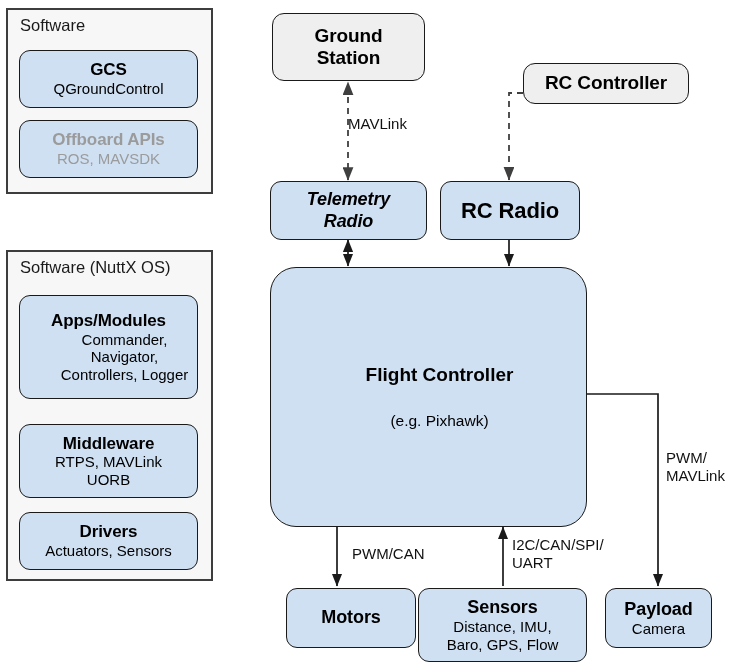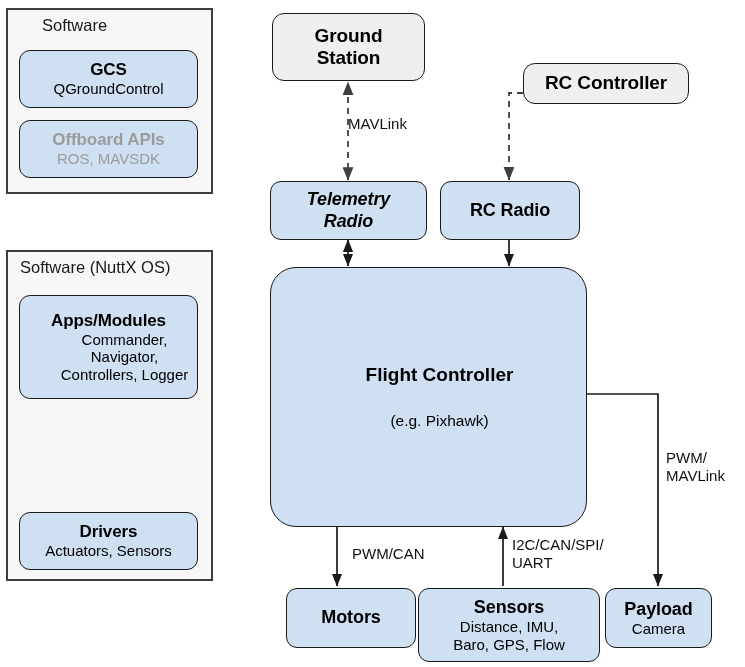--- a/index.html
+++ b/index.html
@@ -112,21 +112,21 @@
     <line x1="509" y1="240" x2="509" y2="266" stroke="#1a1a1a" stroke-width="1.7" marker-end="url(#arrow)"></line>
 
     <line x1="337" y1="527" x2="337" y2="586" stroke="#1a1a1a" stroke-width="1.7" marker-end="url(#arrow)"></line>
 
     <line x1="503" y1="586" x2="503" y2="527" stroke="#1a1a1a" stroke-width="1.7" marker-end="url(#arrow)"></line>
 
     <path d="M587,394 L658,394 L658,586" fill="none" stroke="#1a1a1a" stroke-width="1.7" marker-end="url(#arrow)"></path>
   </svg>
 
   <div class="panel" style="left:6px; top:8px; width:207px; height:186px;"></div>
-  <div class="panel-title" style="left:20px; top:16px;margin-left:22px;">Software</div>
+  <div class="panel-title" style="left:20px; top:16px;">Software</div>
 
   <div class="node rounded blue" style="left:19px; top:50px; width:179px; height:58px;">
     <div class="lbl-title">GCS</div>
     <div class="lbl-sub">QGroundControl</div>
   </div>
 
   <div class="node rounded blue" style="left:19px; top:120px; width:179px; height:58px;">
     <div class="lbl-title muted">Offboard APIs</div>
     <div class="lbl-sub muted">ROS, MAVSDK</div>
   </div>
@@ -134,20 +134,25 @@
   <div class="panel" style="left:6px; top:250px; width:207px; height:331px;"></div>
   <div class="panel-title" style="left:20px; top:258px;">Software (NuttX OS)</div>
 
   <div class="node rounded blue" style="left:19px; top:295px; width:179px; height:104px;">
     <div class="lbl-title">Apps/Modules</div>
     <div class="lbl-sub" style="white-space:pre-line;margin-left:32px;">Commander,
 Navigator,
 Controllers, Logger</div>
   </div>
 
+  <div class="node rounded blue" style="left:19px; top:424px; width:179px; height:74px;">
+    <div class="lbl-title">Middleware</div>
+    <div class="lbl-sub" style="white-space:pre-line;">RTPS, MAVLink
+UORB</div>
+  </div>
 
   <div class="node rounded blue" style="left:19px; top:512px; width:179px; height:58px;">
     <div class="lbl-title">Drivers</div>
     <div class="lbl-sub">Actuators, Sensors</div>
   </div>
 
   <div class="node rounded gray" style="left:272px; top:13px; width:153px; height:68px;">
     <div class="lbl-title" style="white-space:pre-line; font-size:19px;">Ground
 Station</div>
   </div>
@@ -155,33 +160,33 @@
   <div class="node rounded gray" style="left:523px; top:63px; width:166px; height:41px;">
     <div class="lbl-title" style="font-size:19px;">RC Controller</div>
   </div>
 
   <div class="node rounded blue" style="left:270px; top:181px; width:157px; height:59px;">
     <div class="lbl-title" style="white-space:pre-line; font-size:18px;font-style:italic;">Telemetry
 Radio</div>
   </div>
 
   <div class="node rounded blue" style="left:440px; top:181px; width:140px; height:59px;">
-    <div class="lbl-title" style="font-size:18px;">RC Radio</div>
+    <div class="lbl-title" style="font-size:22px;">RC Radio</div>
   </div>
 
   <div class="node rounded blue bigradius" style="left:270px; top:267px; width:317px; height:260px;padding-left:22px;">
     <div class="fc-title">Flight Controller</div>
     <div class="fc-sub">(e.g. Pixhawk)</div>
   </div>
 
   <div class="node rounded blue" style="left:286px; top:588px; width:130px; height:60px;">
     <div class="lbl-title" style="font-size:18px;">Motors</div>
   </div>
 
-  <div class="node rounded blue" style="left:418px; top:588px; width:182px; height:74px;">
+  <div class="node rounded blue" style="left:418px; top:588px; width:169px; height:74px;">
     <div class="lbl-title" style="font-size:18px;">Sensors</div>
     <div class="lbl-sub" style="white-space:pre-line;">Distance, IMU,
 Baro, GPS, Flow</div>
   </div>
 
   <div class="node rounded blue" style="left:605px; top:588px; width:107px; height:60px;">
     <div class="lbl-title" style="font-size:18px;">Payload</div>
     <div class="lbl-sub">Camera</div>
   </div>
 

